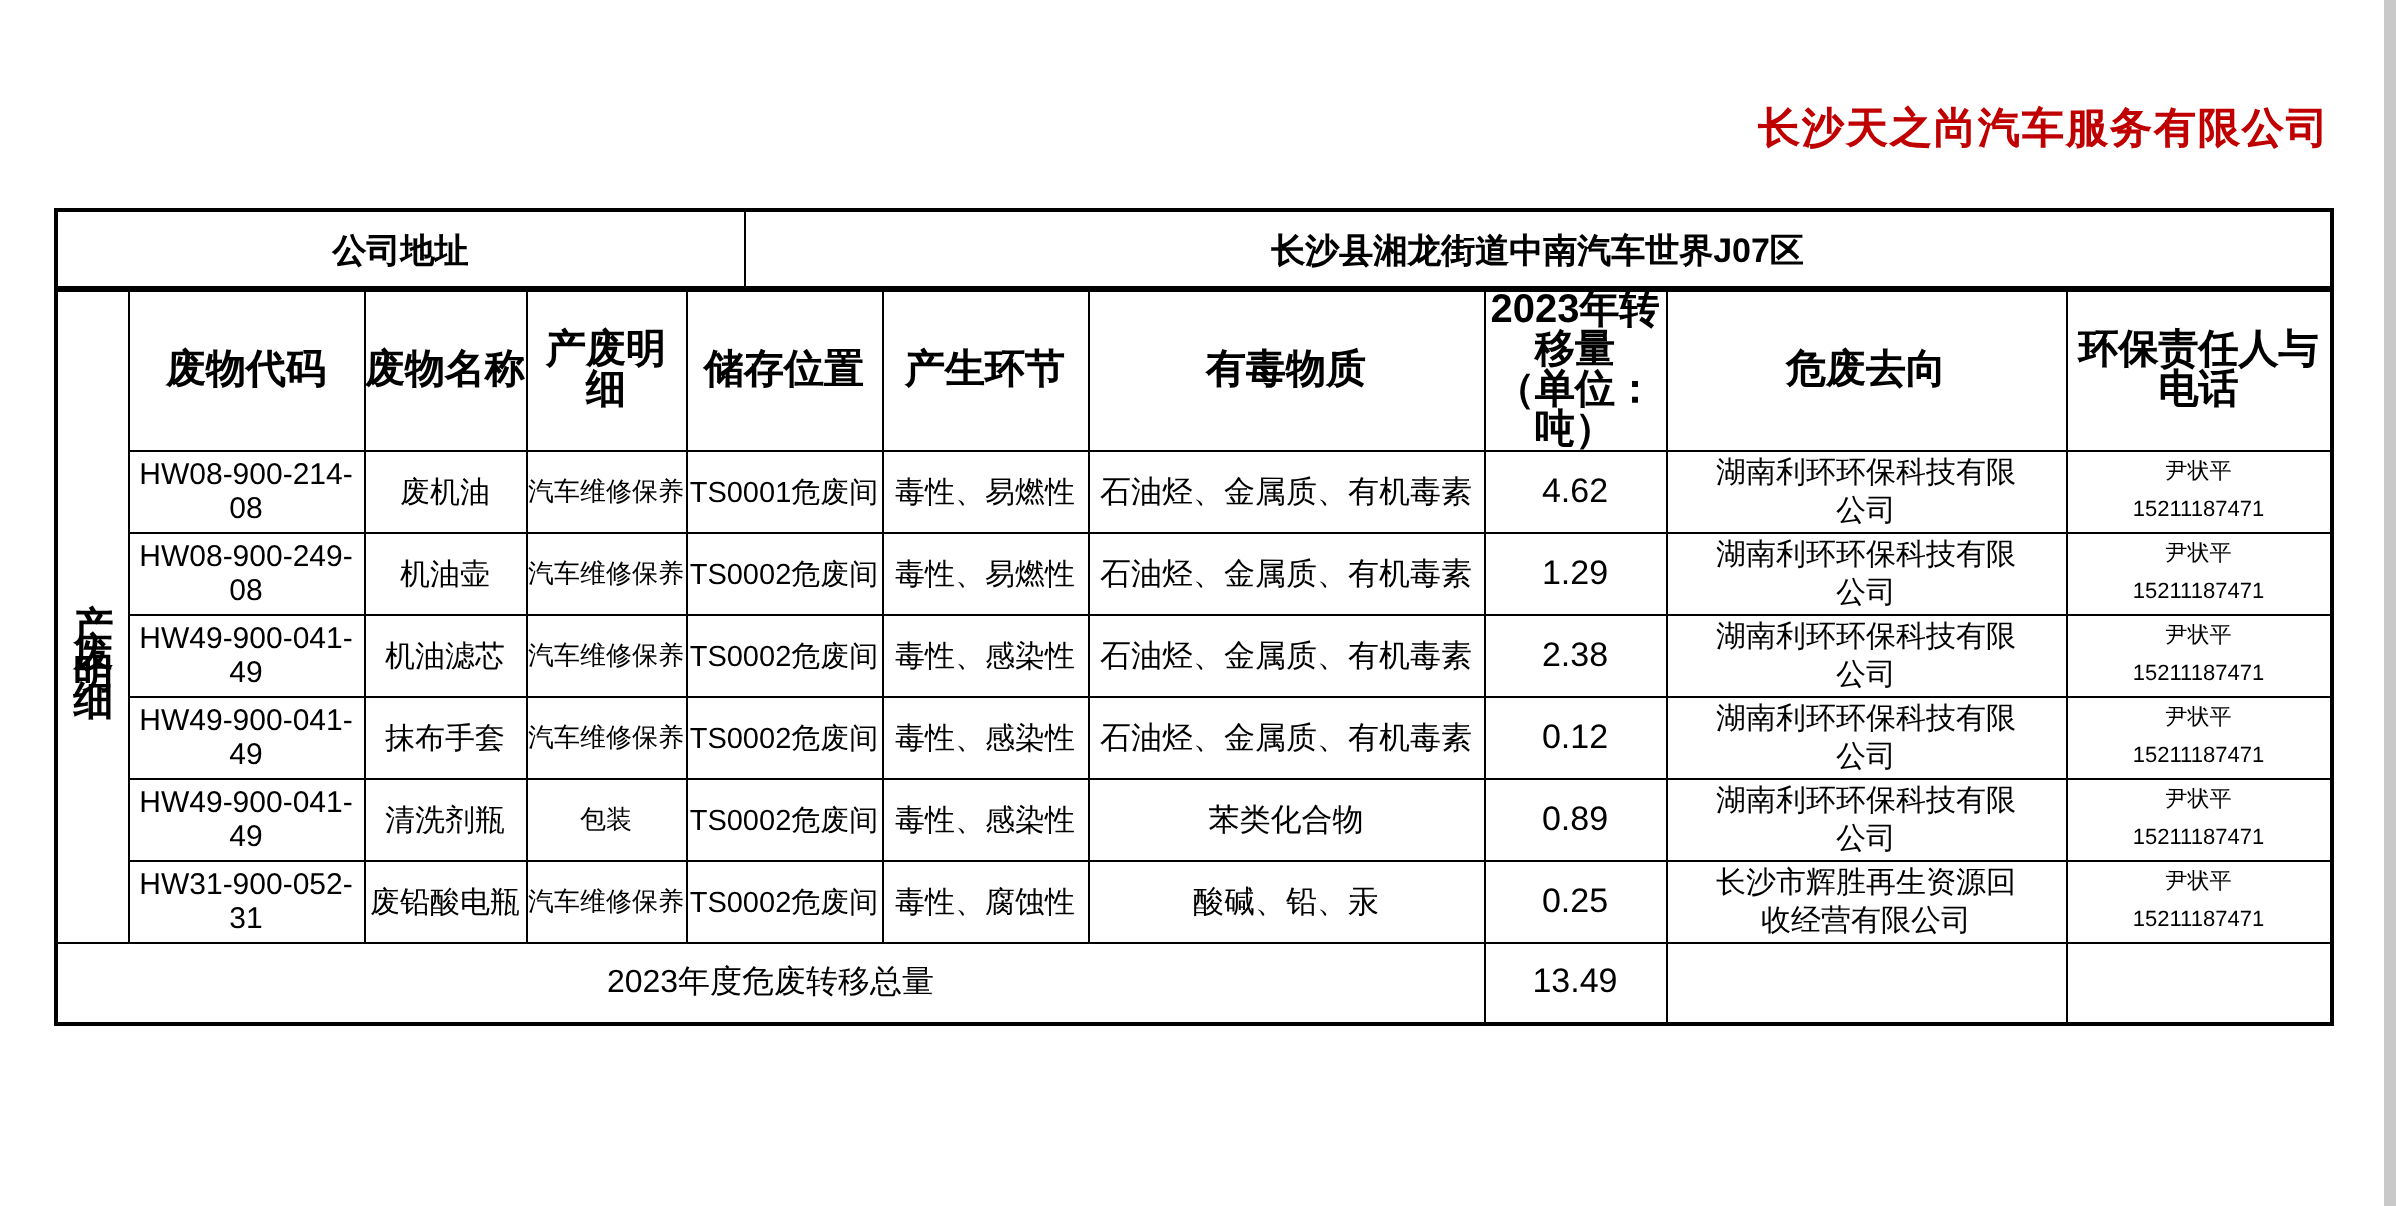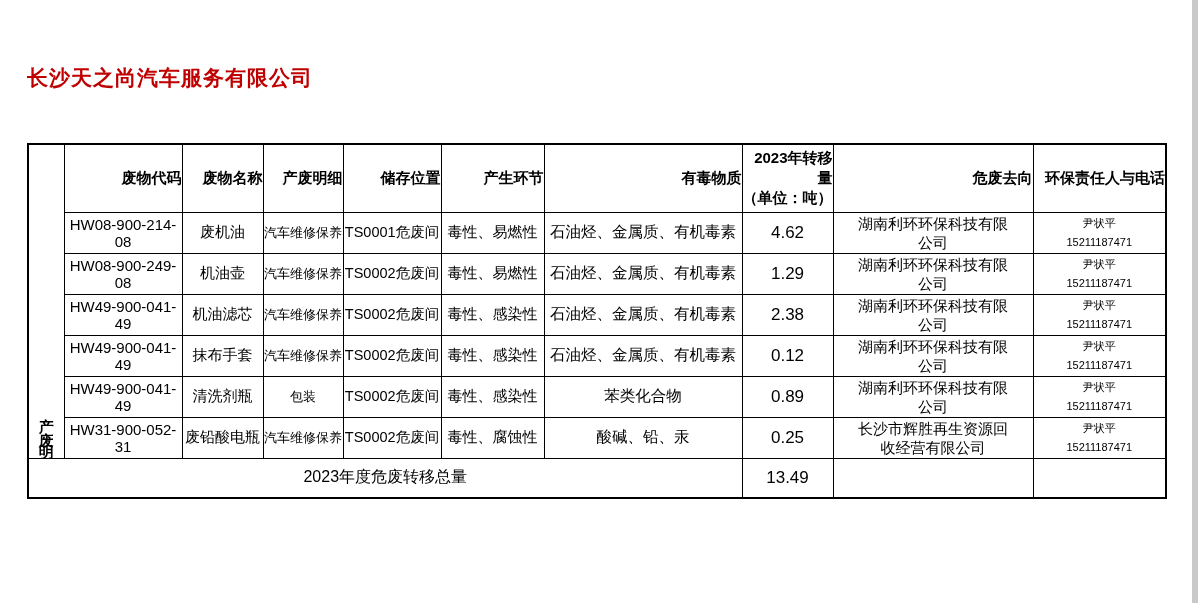--- a/index.html
+++ b/index.html
@@ -2,33 +2,33 @@
 <html><head>
 <meta charset="utf-8">
 <style>
   * { margin: 0; padding: 0; box-sizing: border-box; }
   html, body { width: 1198px; height: 603px; background: #ffffff; overflow: hidden; }
   body { font-family: "Liberation Sans", "DejaVu Sans", sans-serif; color: #000; }
 
   .doc { position: relative; width: 1198px; height: 603px; background: #fff; }
 
   .page-title {
-    position: absolute; top: 64px; left: 27px; width: 1138px;
-    text-align: left; font-size: 21px; font-weight: bold; color: #c00000;
+    position: absolute; top: 50px; left: 27px; width: 1138px;
+    text-align: right; font-size: 21px; font-weight: bold; color: #c00000;
     letter-spacing: 1px;
   }
 
   table { border-collapse: collapse; table-layout: fixed; }
   .addr-table { position: absolute; top: 104px; left: 27px; width: 1138px; border: 2px solid #000; }
   .main-table { position: absolute; top: 143px; left: 27px; width: 1138px; border: 2px solid #000; }
   td { border: 1px solid #000; text-align: center; vertical-align: middle; overflow: hidden; }
 
   .addr-table td { height: 40px; font-size: 17px; font-weight: bold; }
 
-  .hdr td { font-size: 15px; font-weight: bold; line-height: 20px; text-align: right; }
+  .hdr td { font-size: 20px; font-weight: bold; line-height: 20px; }
   .row-h { height: 41px; }
 
   .section-label-cell {
     font-size: 18px; font-weight: bold;
     writing-mode: vertical-rl; text-orientation: upright;
     letter-spacing: 13px; padding-top: 6px;
   }
 
   .c-code  { font-size: 15px; }
   .c-name  { font-size: 15px; text-align: center; }
@@ -49,20 +49,32 @@
     background: #c9c9c9;
   }
 </style>
 </head>
 <body>
 
 <div class="doc">
 
   <div class="page-title">长沙天之尚汽车服务有限公司</div>
 
+  <table class="addr-table">
+    <colgroup>
+        <col style="width:344px">
+        <col style="width:794px">
+      </colgroup>
+    <tbody>
+        <tr>
+      <td>公司地址</td>
+      <td>长沙县湘龙街道中南汽车世界J07区</td>
+    </tr>
+  </tbody>
+    </table>
 
   <table class="main-table">
     <colgroup>
       <col style="width:36px">
         <col style="width:118px">
         <col style="width:81px">
         <col style="width:80px">
       <col style="width:98px">
         <col style="width:103px">
         <col style="width:198px">

